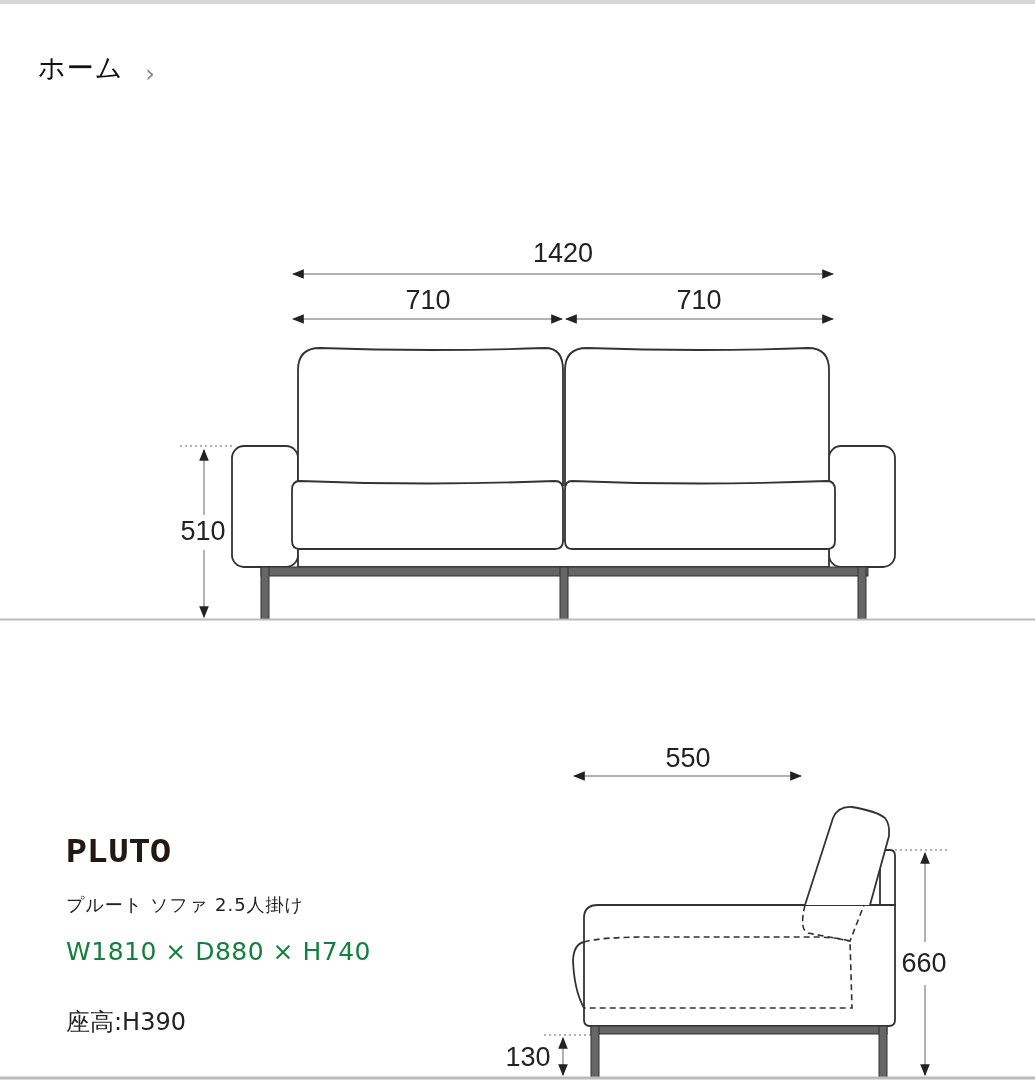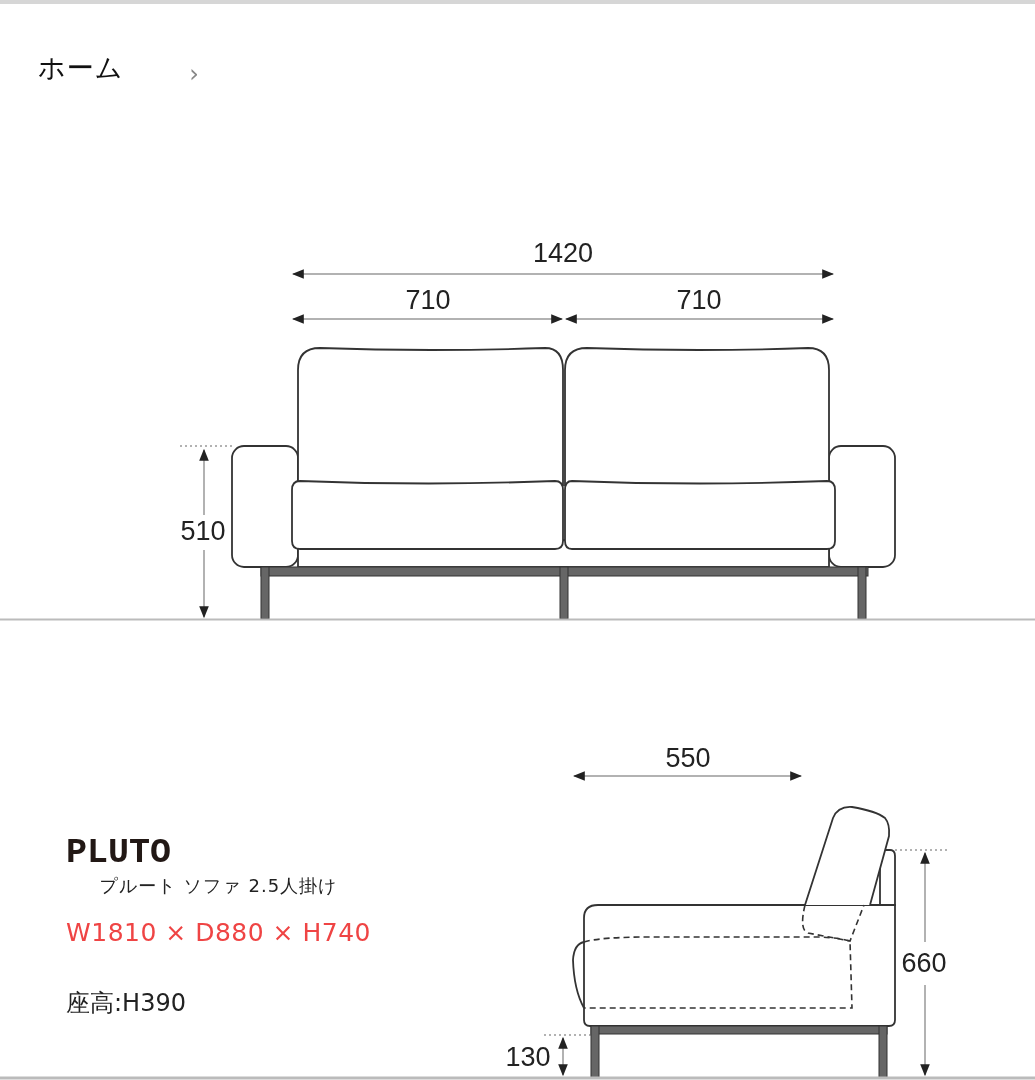--- a/index.html
+++ b/index.html
@@ -1,30 +1,30 @@
 <!DOCTYPE html>
 <html><head>
   <meta charset="utf-8">
   <style>
     html, body { margin: 0; padding: 0; background: #ffffff; }
     body { width: 1035px; height: 1080px; position: relative; overflow: hidden;
       font-family: "DejaVu Sans", sans-serif; }
     .topline { position: absolute; left: 0; top: 0; width: 1035px; height: 4px; background: #d6d6d6; }
     .breadcrumb { position: absolute; left: 38px; top: 50px; display: flex; align-items: flex-end;
-      font-size: 27px; letter-spacing: 1px; gap: 44px; }
+      font-size: 27px; letter-spacing: 1px; }
     .crumb-home { color: #111; }
     .crumb-sep { color: #888; margin: 0 18px 0 22px; font-size: 24px; transform: translateY(2px); }
     .crumb-current { color: #8a8a8a; }
     svg.drawing { position: absolute; left: 0; top: 0; }
     .dim-text { font-family: "Liberation Sans", sans-serif; font-size: 27px; fill: #222; }
     .product { position: absolute; left: 66px; top: 833px; }
     .product-name { font-family: Liberation Mono, monospace; font-weight: bold; font-size: 35px;
       color: #221815; letter-spacing: 0px; line-height: 40px; }
-    .product-sub { font-size: 18px; color: #222; margin-top: 1px; letter-spacing: 1px; text-align: center; }
-    .product-size { font-size: 25px; color: #ef4444; margin-top: 20px; letter-spacing: 0.5px; }
+    .product-sub { font-size: 18px; color: #222; margin-top: 20px; letter-spacing: 1px; }
+    .product-size { font-size: 25px; color: #15803d; margin-top: 20px; letter-spacing: 0.5px; }
     .product-seat { font-size: 24px; color: #222; margin-top: 40px; }
   </style>
 </head>
 <body>
 
 <div class="topline"></div>
 
 <nav class="breadcrumb">
   <span class="crumb-home">ホーム</span>
   <span class="crumb-sep">›</span>

